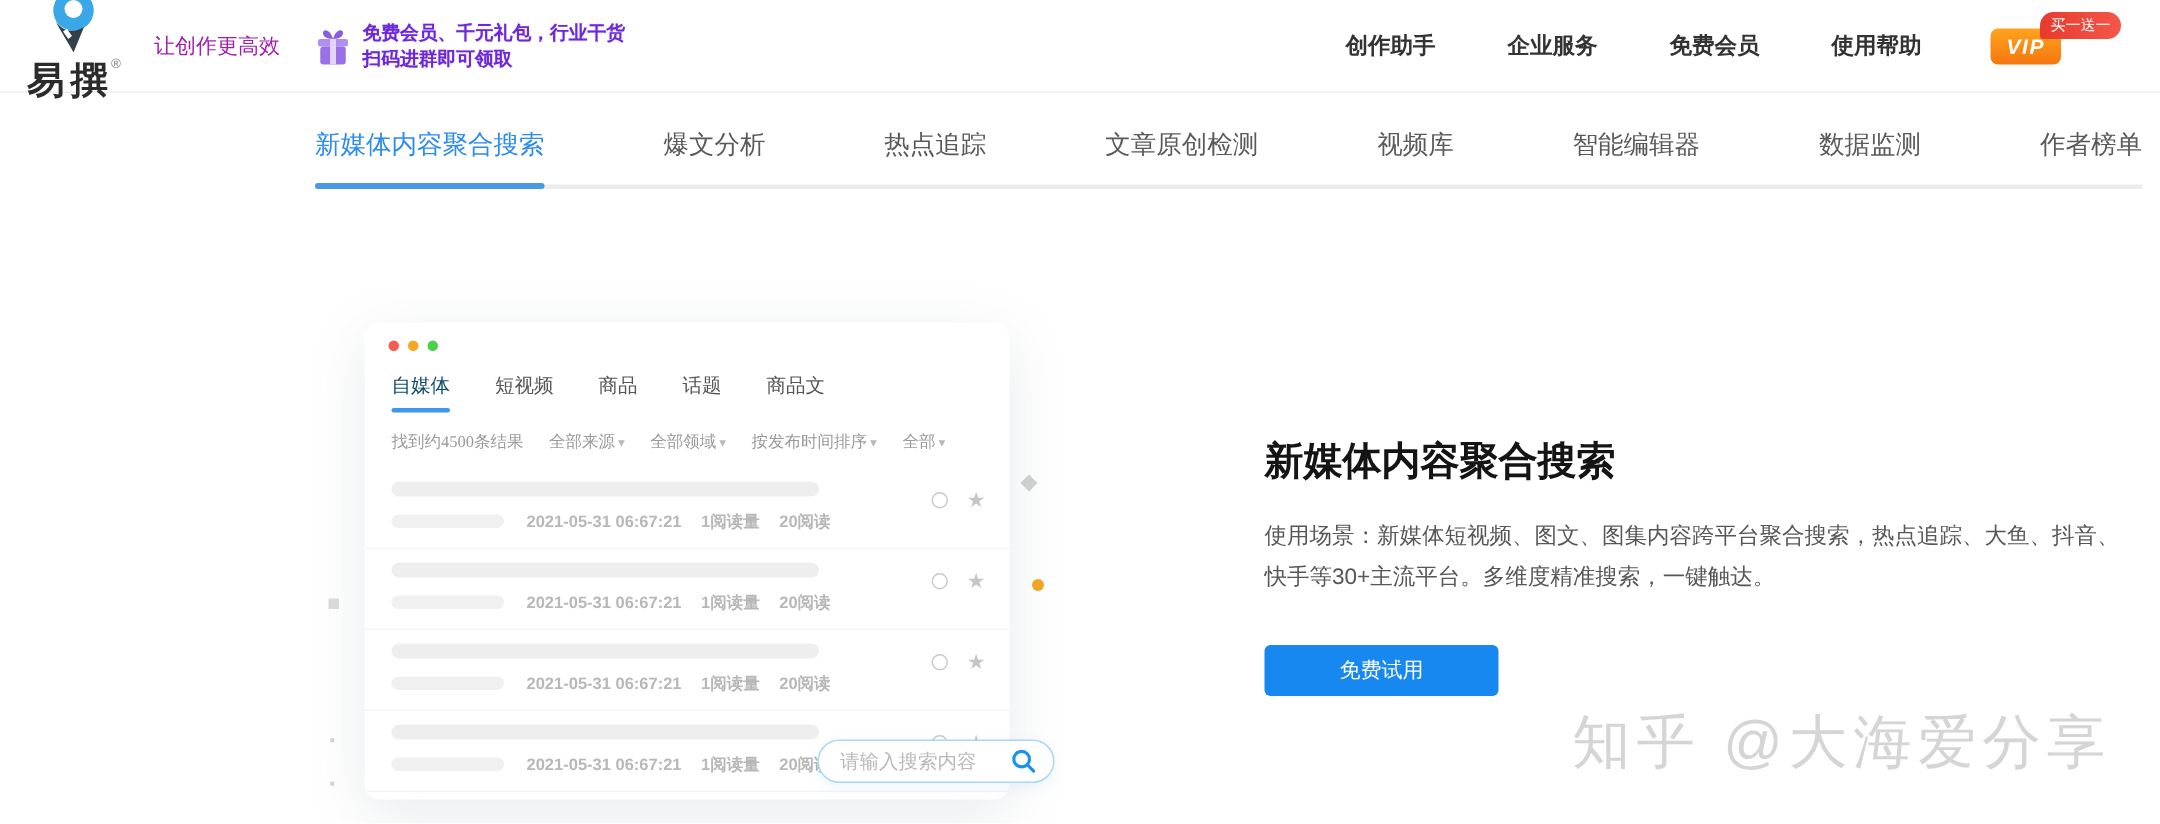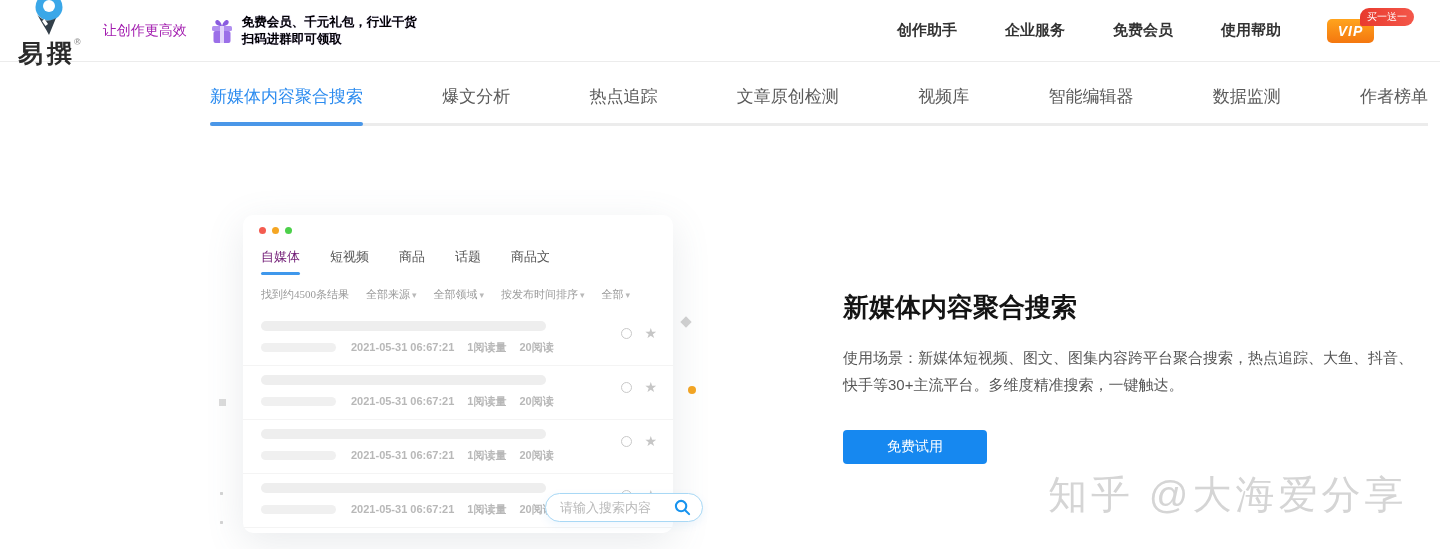--- a/index.html
+++ b/index.html
@@ -10,21 +10,21 @@
   
   .header { position:absolute; top:0; left:0; width:1440px; height:62px;
             border-bottom:1px solid #ececec; display:flex; align-items:center; background:#fff; }
   .logo-wrap { display:flex; align-items:center; margin-left:12px;flex-direction:column; }
   .logo-svg { display:block; }
   .brand { font-size:25px; font-weight:700; color:#2b2b2b; letter-spacing:4px; margin-left:6px; }
   .reg { font-size:9px; color:#9a9a9a; vertical-align:top; margin-left:-2px; }
   .tagline { font-size:14px; color:#a21caf; margin-left:18px; }
   .promo { display:flex; align-items:center; margin-left:22px; }
   .promo-text { margin-left:6px; font-size:12.5px; line-height:1.3; font-weight:800;
-                color:#000000; text-shadow:0 0 1px rgba(173,148,236,.55); }
+                color:#6d28d9; text-shadow:0 0 1px rgba(173,148,236,.55); }
   .hspacer { flex:1; }
   .topnav { display:flex; align-items:center; gap:48px; font-size:15px; color:#333; }
   .topnav .nav-link { cursor:pointer;font-weight:bold; }
   .vip-wrap { position:relative; margin-left:46px; margin-right:66px; }
   .vip-btn { width:47px; height:24px; border-radius:5px;
              background:linear-gradient(180deg,#ffa41d,#f4770f);
              color:#fff; font-size:14px; font-weight:800; font-style:italic;
              display:flex; align-items:center; justify-content:center; letter-spacing:1px; cursor:pointer; }
   .vip-ribbon { position:absolute; left:33px; top:-11px; white-space:nowrap;
                 background:linear-gradient(90deg,#e83a2e,#f4574a); color:#fff; font-size:10px;
@@ -49,21 +49,21 @@
   .behind-bar { position:absolute; left:265px; top:519px; width:240px; height:12px; border-radius:6px; background:#ededed; z-index:0; }
 
   
   .card { position:absolute; left:243px; top:215px; width:430px; height:318px; z-index:2;
           background:#fff; border-radius:10px; overflow:hidden;
           box-shadow:0 10px 38px rgba(100,110,130,.14); }
   .win-dots { display:flex; gap:6px; padding:12px 0 0 16px; }
   .win-dot { width:7px; height:7px; border-radius:50%; }
   .mock-tabs { display:flex; gap:30px; padding:14px 18px 0 18px; font-size:13px; color:#555; }
   .mock-tab { position:relative; padding-bottom:9px; cursor:pointer; }
-  .mock-tab.active { color:#701a75; }
+  .mock-tab.active { color:#0c4a6e; }
   .mock-tab.active::after { content:""; position:absolute; left:0; right:0; bottom:0;
                             height:3px; background:#3f98ec; border-radius:2px; }
   .mock-filters { display:flex; align-items:center; gap:17px; padding:12px 18px 0 18px;
                   font-size:11px; color:#9a9a9a; white-space:nowrap;font-family:Liberation Serif, serif; }
   .mock-filter { cursor:pointer; }
   .caret { font-size:9px; color:#b9b9b9; margin-left:2px; }
   .mock-list { margin-top:10px; }
   .mock-item { position:relative; padding:9px 18px 10px 18px; border-bottom:1px solid #f4f4f4; }
   .mock-item.partial { border-bottom:none; }
   .ph-title { width:285px; height:10px; border-radius:5px; background:#eeeeee; }
@@ -82,21 +82,21 @@
   .search-input { flex:1; border:none; outline:none; background:transparent;
                   font-size:13px; color:#666; padding:0 0 0 14px; width:100px;
                   font-family:"Liberation Sans","DejaVu Sans",sans-serif; }
   .search-input::placeholder { color:#b9b9b9; }
   .search-icon { margin-right:11px; display:flex; cursor:pointer; }
 
   
   .feature-title { position:absolute; left:843px; top:290px; font-size:26px; font-weight:800; color:#141414; }
   .feature-desc { position:absolute; left:843px; top:344px; width:582px;
                   font-size:15px; color:#575757; line-height:27px; }
-  .cta-btn { position:absolute; left:843px; top:430px; width:144px; height:34px;
+  .cta-btn { position:absolute; left:843px; top:430px; width:156px; height:34px;
              background:#1688f0; border:none; border-radius:4px; color:#fff; font-size:14px;
              display:flex; align-items:center; justify-content:center; cursor:pointer;
              font-family:"Liberation Sans","DejaVu Sans",sans-serif; }
 
   
   .watermark { position:absolute; left:1048px; top:468px; font-size:39px; color:#d5d5d5;
                letter-spacing:4px; text-shadow:1px 1px 0 #fff; }
 </style>
 </head>
 <body>

